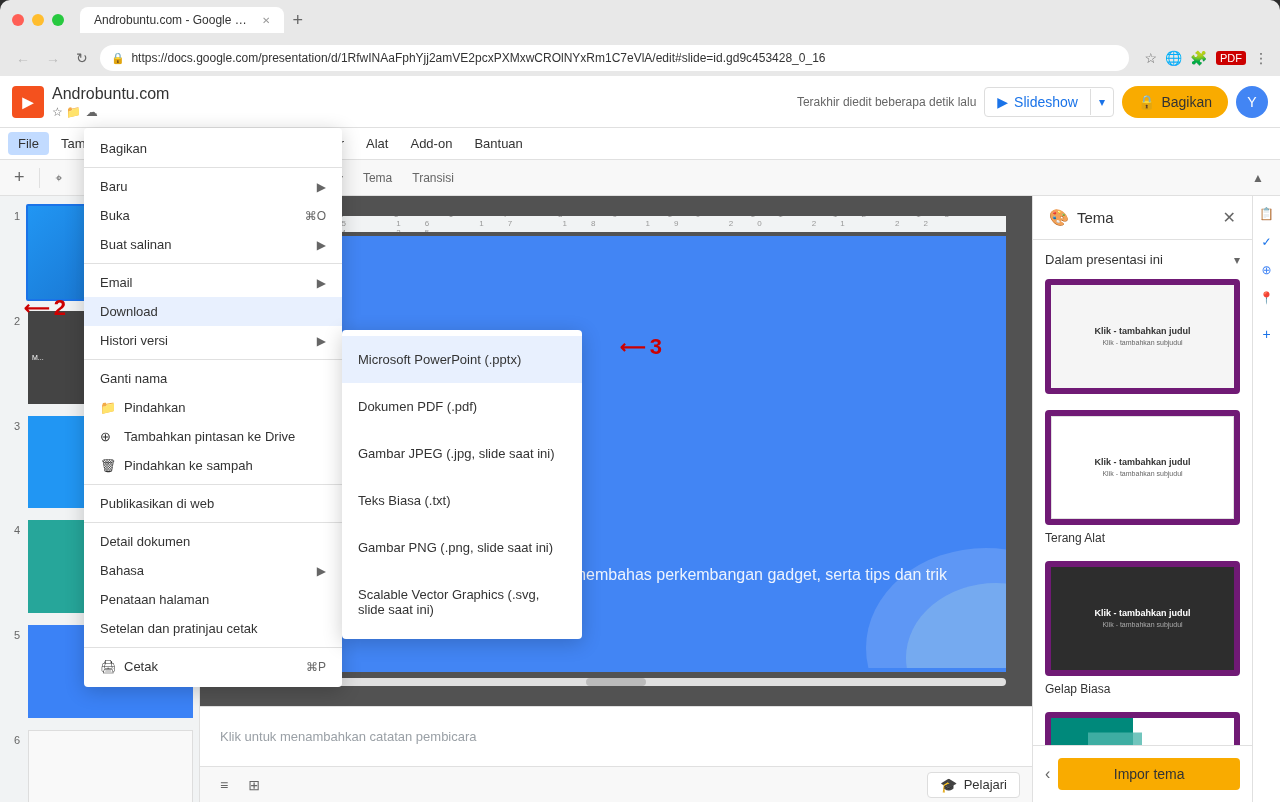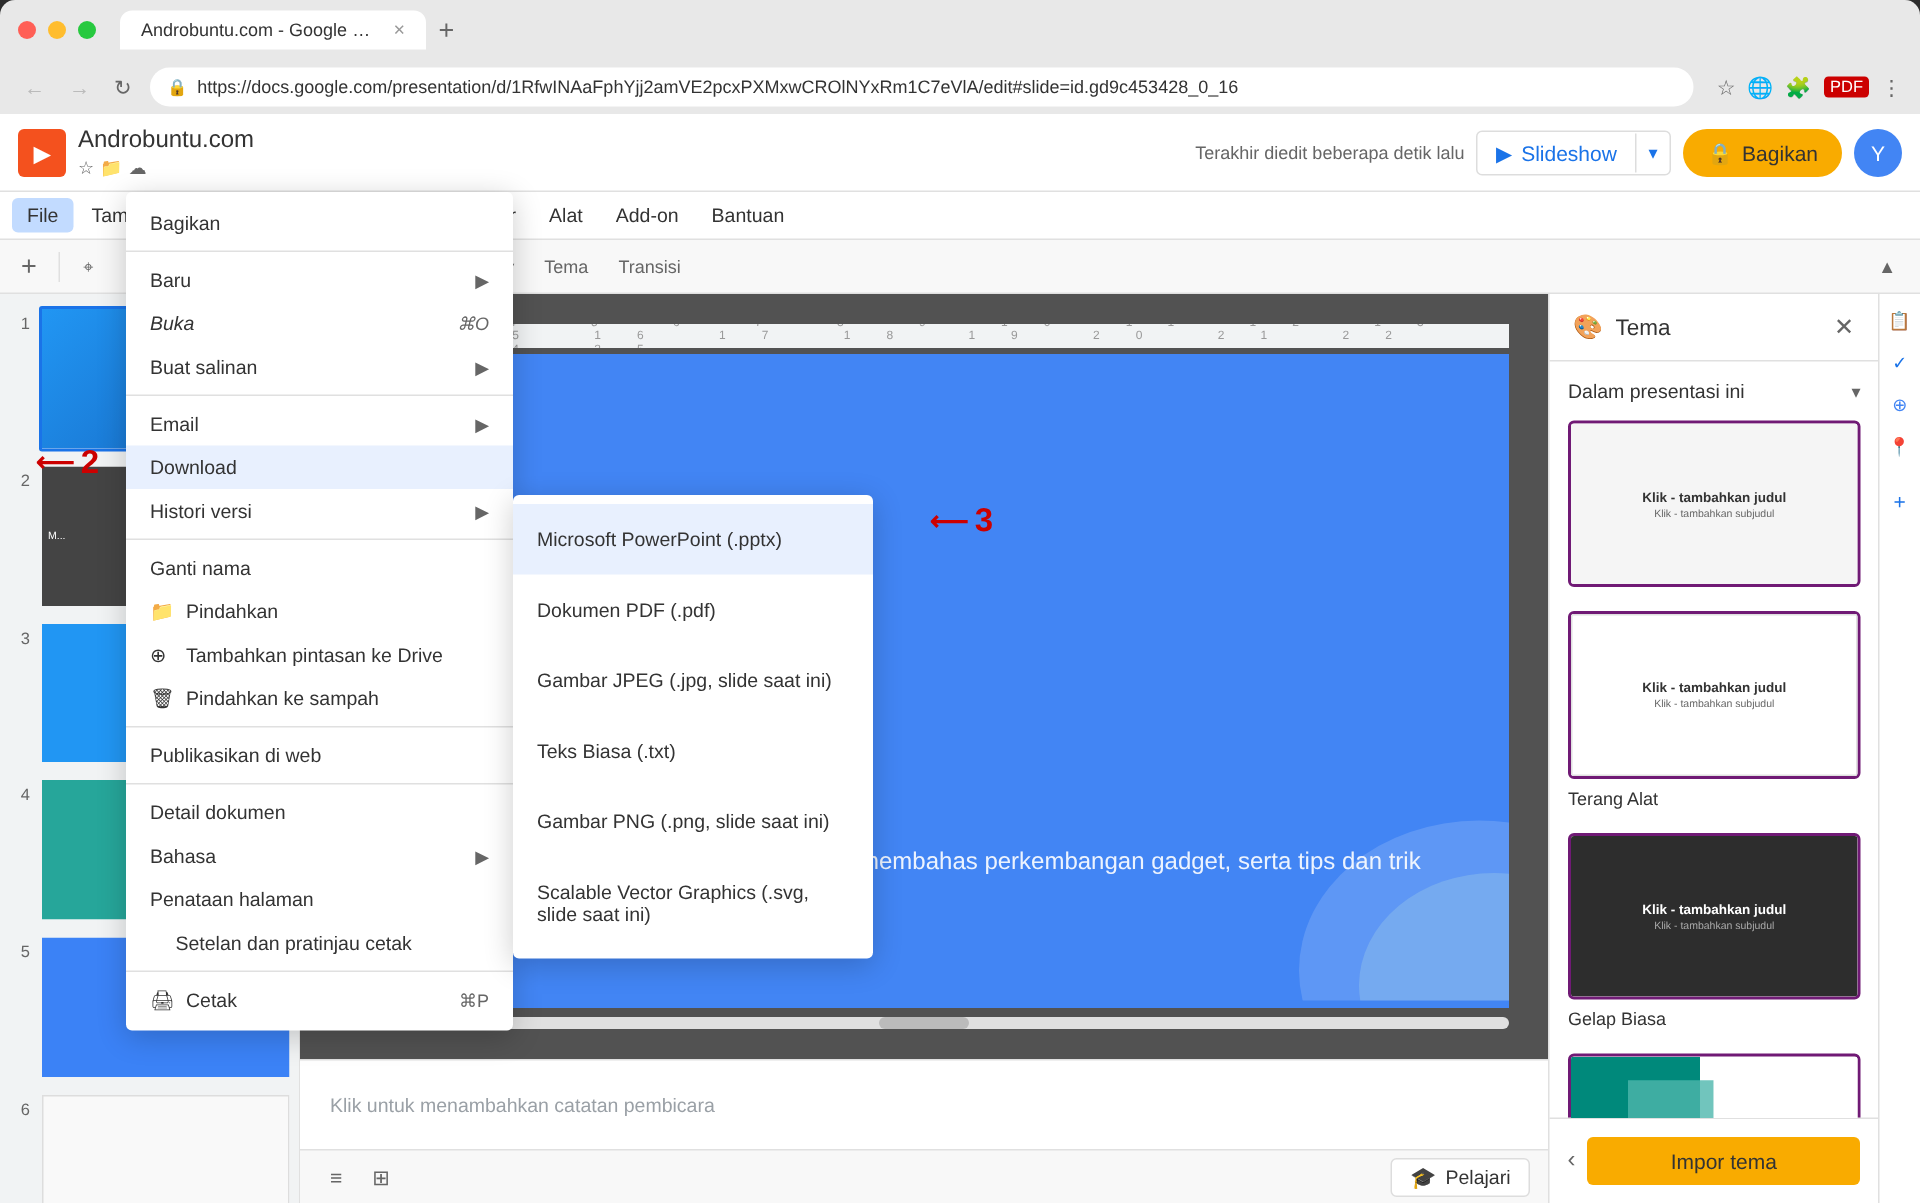--- a/index.html
+++ b/index.html
@@ -83,21 +83,21 @@
     
     .themes-panel { width: 220px; background: #fff; border-left: 1px solid #e0e0e0; display: flex; flex-direction: column; }
     .themes-header { display: flex; align-items: center; justify-content: space-between; padding: 12px 16px; border-bottom: 1px solid #e0e0e0; }
     .themes-title { font-size: 15px; font-weight: 500; color: #333; display: flex; align-items: center; gap: 8px; }
     .themes-close { color: #666; cursor: pointer; font-size: 16px; background: none; border: none; }
     .themes-content { flex: 1; overflow-y: auto; padding: 12px; }
     .themes-section-header { display: flex; align-items: center; justify-content: space-between; margin-bottom: 12px; }
     .themes-section-title { font-size: 13px; color: #333; }
     .themes-section-arrow { color: #666; font-size: 12px; cursor: pointer; }
     .theme-item { margin-bottom: 16px; cursor: pointer; }
-    .theme-preview { border-radius: 4px; overflow: hidden; border: 2px solid #701a75; }
+    .theme-preview { border-radius: 4px; overflow: hidden; border: 6px solid #701a75; }
     .theme-name { font-size: 12px; color: #333; margin-top: 6px; font-weight: 500; }
     .import-btn { background: #f9ab00; color: #333; border: none; border-radius: 4px; padding: 8px 16px; font-size: 14px; font-weight: 500; cursor: pointer; width: 100%; }
     .themes-footer { padding: 12px; border-top: 1px solid #e0e0e0; display: flex; align-items: center; gap: 8px; }
     .themes-prev-btn { color: #666; cursor: pointer; font-size: 16px; background: none; border: none; }
     .file-menu { position: absolute; top: 128px; left: 84px; background: #fff; border-radius: 4px; box-shadow: 0 4px 20px rgba(0,0,0,0.2); width: 258px; z-index: 200; padding: 6px 0; }
     .file-menu-item { display: flex; align-items: center; padding: 7px 16px; font-size: 13px; color: #333; cursor: pointer; position: relative; }
     .file-menu-item.active { background: #e8f0fe; }
     .file-menu-item-label { flex: 1; }
     .file-menu-item-shortcut { color: #666; font-size: 12px; }
     .file-menu-item-arrow { color: #666; font-size: 12px; margin-left: 8px; }
@@ -398,21 +398,21 @@
 
   <div class="file-menu">
     <div class="file-menu-item" style="pointer-events:all;">
       <span class="file-menu-item-label">Bagikan</span>
     </div>
     <div class="file-menu-divider"></div>
     <div class="file-menu-item" style="pointer-events:all;">
       <span class="file-menu-item-label">Baru</span>
       <span class="file-menu-item-arrow">▶</span>
     </div>
-    <div class="file-menu-item" style="pointer-events:all;font-style:italic;">
+    <div class="file-menu-item" style="pointer-events:all;">
       <span class="file-menu-item-label">Buka</span>
       <span class="file-menu-item-shortcut">⌘O</span>
     </div>
     <div class="file-menu-item" style="pointer-events:all;">
       <span class="file-menu-item-label">Buat salinan</span>
       <span class="file-menu-item-arrow">▶</span>
     </div>
     <div class="file-menu-divider"></div>
     <div class="file-menu-item" style="pointer-events:all;">
       <span class="file-menu-item-label">Email</span>
@@ -454,21 +454,21 @@
     <div class="file-menu-item" style="pointer-events:all;">
       <span class="file-menu-item-label">Detail dokumen</span>
     </div>
     <div class="file-menu-item" style="pointer-events:all;">
       <span class="file-menu-item-label">Bahasa</span>
       <span class="file-menu-item-arrow">▶</span>
     </div>
     <div class="file-menu-item" style="pointer-events:all;">
       <span class="file-menu-item-label">Penataan halaman</span>
     </div>
-    <div class="file-menu-item" style="pointer-events:all;margin-left:17px;">
+    <div class="file-menu-item" style="pointer-events:all;">
       <span class="file-menu-item-label">Setelan dan pratinjau cetak</span>
     </div>
     <div class="file-menu-divider"></div>
     <div class="file-menu-item" style="pointer-events:all;">
       <span class="file-menu-icon">🖨</span>
       <span class="file-menu-item-label">Cetak</span>
       <span class="file-menu-item-shortcut">⌘P</span>
     </div>
   </div>
 

